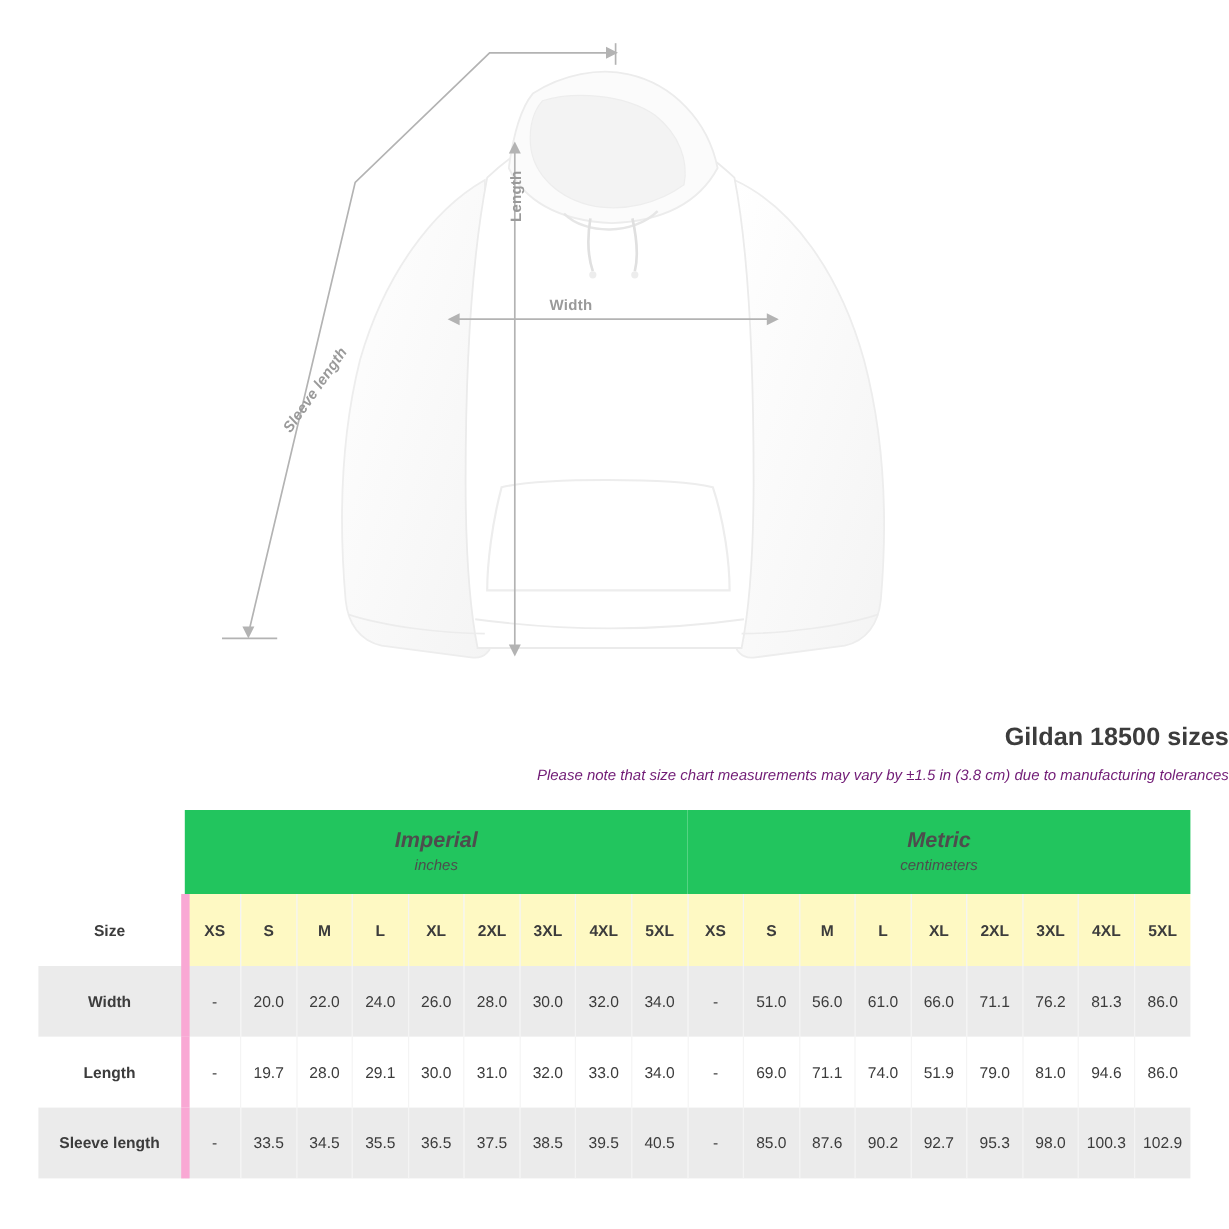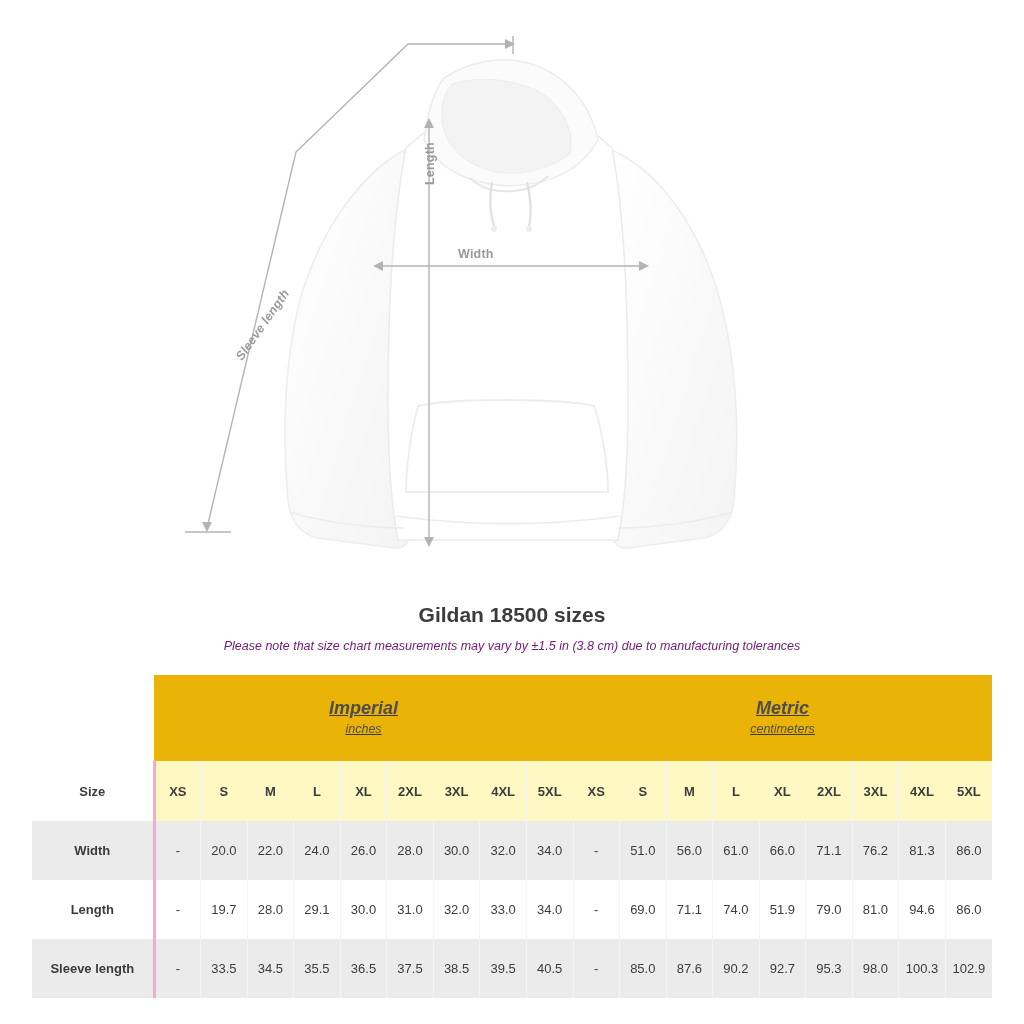--- a/index.html
+++ b/index.html
@@ -52,21 +52,21 @@
   .label-sleeve {
     left: 233px;
     top: 355px;
     transform: rotate(-55deg);
     transform-origin: left top;
     font-style: italic;
   }
 
   
   .title-block {
-    text-align: center;
+    text-align: right;
     margin-top: 18px;
   }
   .chart-title {
     font-size: 21px;
     font-weight: bold;
     color: #3c3c3c;
     margin: 0;
   }
   .chart-note {
     font-size: 12.5px;
@@ -85,23 +85,22 @@
     table-layout: fixed;
     font-size: 12.5px;
   }
   table.size-table td, table.size-table th {
     text-align: center;
     vertical-align: middle;
     padding: 0;
     border: none;
   }
   .unit-head {
-    height: 86px;
-    background: #eab308;
-    text-decoration: underline;
+    height: 70px;
+    background: #22c55e;
   }
   .unit-head .unit-name {
     font-size: 18px;
     font-style: italic;
     font-weight: bold;
     color: #4d4d4d;
     line-height: 1.25;
   }
   .unit-head .unit-sub {
     font-size: 12.5px;
@@ -134,21 +133,21 @@
     font-size: 13px;
   }
   .col-rowlabel { width: 122px; }
   .col-cell { width: 46.5px; }
 
   
   tr.data-row td.cell, tr.header-row td.cell {
     border-left: 1px solid #f4f4f4;
   }
   tr.data-row td.row-label, tr.header-row td.size-label-cell {
-    border-right: 3px solid #f9a8d4;
+    border-right: 7px solid #f9a8d4;
   }
 </style>
 </head>
 <body>
 
 <div class="page">
 
   <div class="illustration">
     <svg class="hoodie-svg" width="1024" height="585" viewBox="0 0 1024 585">
       <defs>

